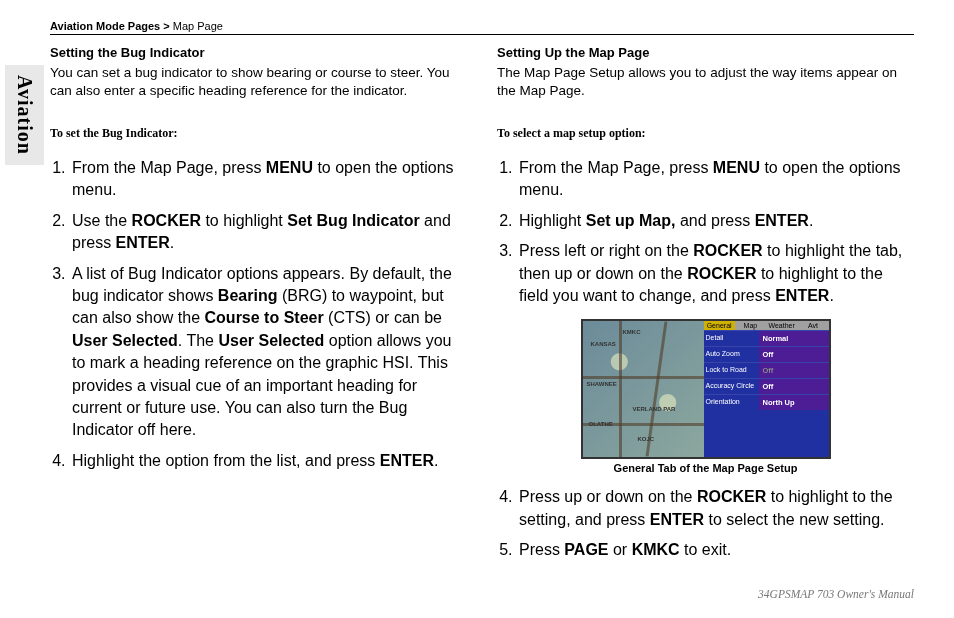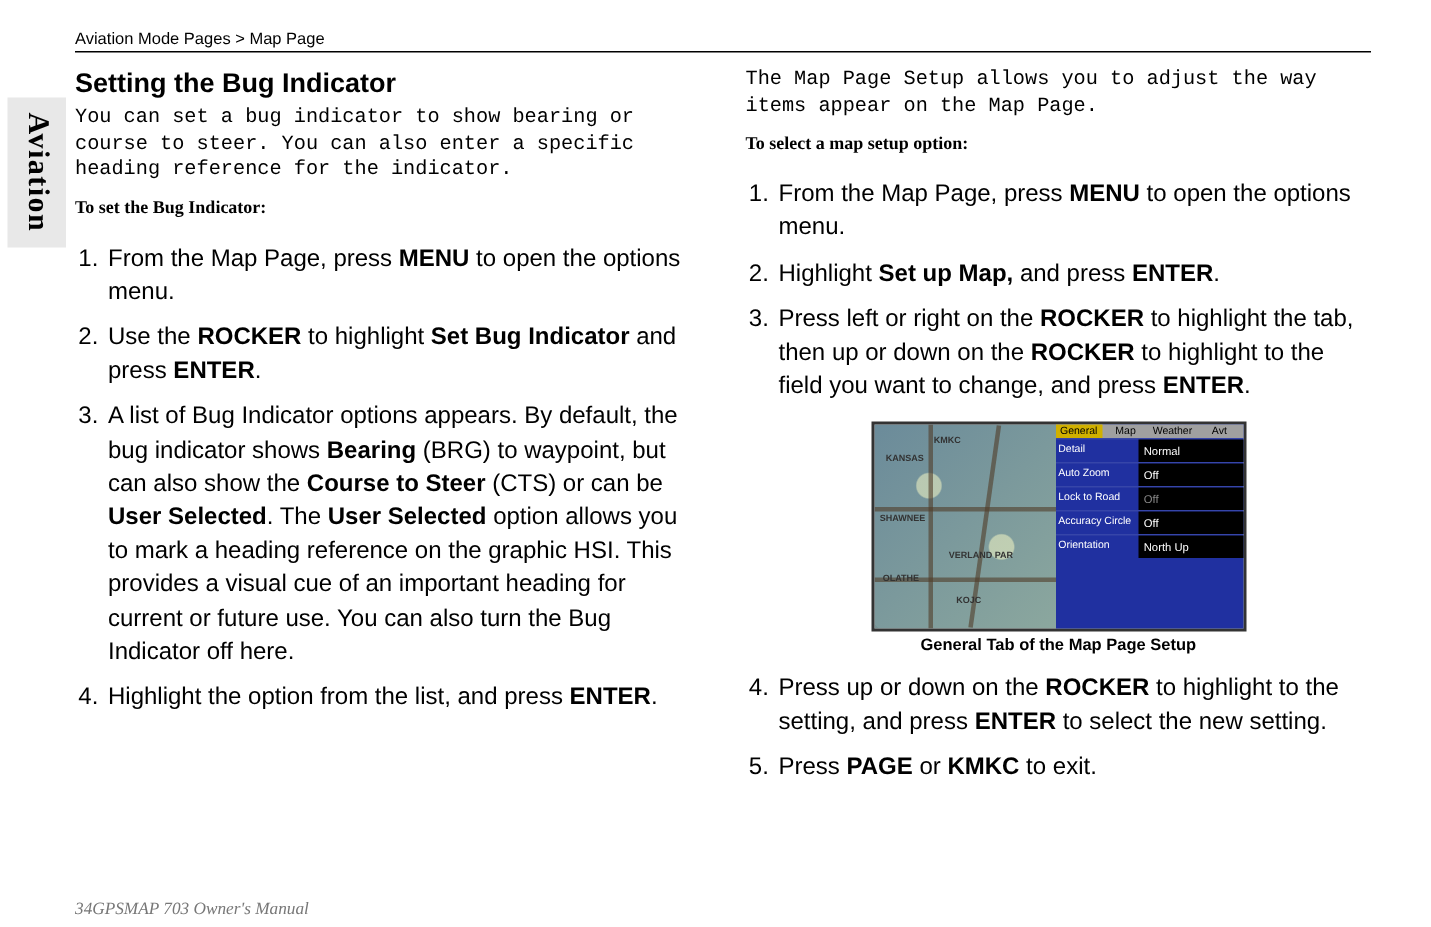--- a/index.html
+++ b/index.html
@@ -1,24 +1,24 @@
 <!DOCTYPE html>
 <html><head>
   <meta charset="utf-8">
   <style>
     * { box-sizing: border-box; margin: 0; padding: 0; }
     body { font-family: "Times New Roman", serif; font-size: 13px; background: #fff; color: #000; width: 954px; height: 618px; position: relative; padding: 20px 40px 20px 50px; }
     .sans { font-family: Arial, Helvetica, sans-serif; }
     .tab-label { position: absolute; left: 5px; top: 65px; background: #e8e8e8; font-family: "Times New Roman", serif; font-weight: bold; font-size: 20px; writing-mode: vertical-rl; text-orientation: mixed; padding: 10px 8px; letter-spacing: 1px; }
     .breadcrumb { font-size: 11px; border-bottom: 1px solid #000; padding-bottom: 2px; margin-bottom: 10px; }
-    .breadcrumb .cat { font-weight: normal; text-align: right; }
+    .breadcrumb .cat { font-weight: bold; text-align: right; }
     .columns { display: flex; gap: 30px; }
     .col { flex: 1; }
-    h2 { font-family: Arial, sans-serif; font-size: 18px; font-weight: bold; margin-bottom: 4px; }
-    .intro { font-family: Liberation Mono, monospace; font-size: 13.5px; margin-bottom: 8px; line-height: 1.3; }
+    h2 { font-family: Arial, sans-serif; font-size: 13px; font-weight: bold; margin-bottom: 4px; }
+    .intro { font-family: Liberation Sans, sans-serif; font-size: 13.5px; margin-bottom: 27px; line-height: 1.3; }
     .subhead { font-family: Liberation Serif, serif; font-size: 12px; font-weight: bold; margin-bottom: 16px; }
     ol.steps { list-style: decimal; padding-left: 20px; font-family: Arial, sans-serif; font-size: 16px; }
     ol.steps li { margin-bottom: 8px; line-height: 1.4; padding-left: 2px; }
     .followup { font-family: "Times New Roman", serif; font-size: 13.5px; margin-top: 8px; line-height: 1.35; }
     .setup-fig { margin: 12px auto; width: 250px; }
     .setup-img { width: 250px; height: 140px; background: linear-gradient(135deg,#6b8b9a,#9bb5a0); position: relative; border: 2px solid #333; display: flex; }
     .map-side { flex: 1; position: relative; overflow: hidden; }
     .map-side::before { content: ""; position: absolute; inset: 0; background:
       radial-gradient(circle at 30% 30%, rgba(255,255,200,0.5) 0 8px, transparent 9px),
       radial-gradient(circle at 70% 60%, rgba(255,255,200,0.5) 0 8px, transparent 9px),
@@ -29,24 +29,24 @@
     .road2 { width: 3px; height: 100%; left: 60%; transform: rotate(8deg); }
     .road3 { width: 100%; height: 3px; top: 40%; }
     .road4 { width: 100%; height: 3px; top: 75%; }
     .map-text { position: absolute; font-family: Arial; font-size: 6px; font-weight: bold; color: #333; }
     .panel-side { width: 125px; background: #2030a0; font-family: Arial; font-size: 8px; }
     .panel-tabs { display: flex; background: #a0a0a0; }
     .panel-tab { flex: 1; text-align: center; padding: 1px 0; font-size: 7px; color: #000; }
     .panel-tab.sel { background: #d0b000; }
     .panel-row { display: flex; border-top: 1px solid rgba(255,255,255,0.1); }
     .panel-key { width: 55px; color: #fff; padding: 3px 2px; font-size: 7px; line-height: 1.1; }
-    .panel-val { flex: 1; background: #000000; color: #fff; padding: 3px 4px; font-weight: normal; font-size: 7.5px; }
+    .panel-val { flex: 1; background: #4c1d95; color: #fff; padding: 3px 4px; font-weight: bold; font-size: 7.5px; }
     .panel-val.dim { color: #888; }
     .caption { font-family: Arial, sans-serif; font-size: 11px; font-weight: bold; text-align: center; margin-top: 3px; }
-    .footer { position: absolute; bottom: 6px; left: 50px; right: 40px; display: flex; justify-content: flex-start; font-style: italic; color: #777; font-size: 11.5px; font-family: "Times New Roman", serif; }
+    .footer { position: absolute; bottom: 18px; left: 50px; right: 40px; display: flex; justify-content: flex-end; font-style: italic; color: #777; font-size: 11.5px; font-family: "Times New Roman", serif; }
     b.k { font-family: Arial, sans-serif; font-weight: bold; }
   </style>
 </head>
 <body>
 
 <div class="tab-label">Aviation</div>
 
 <div class="breadcrumb sans">
   <span class="cat">Aviation Mode Pages &gt;</span><span> Map Page</span>
 </div>
@@ -59,20 +59,21 @@
     <p class="subhead">To set the Bug Indicator:</p>
     <ol class="steps">
       <li>From the Map Page, press <b class="k">MENU</b> to open the options menu.</li>
       <li>Use the <b class="k">ROCKER</b> to highlight <b class="k">Set Bug Indicator</b> and press <b class="k">ENTER</b>.</li>
       <li>A list of Bug Indicator options appears. By default, the bug indicator shows <b class="k">Bearing</b> (BRG) to waypoint, but can also show the <b class="k">Course to Steer</b> (CTS) or can be <b class="k">User Selected</b>. The <b class="k">User Selected</b> option allows you to mark a heading reference on the graphic HSI. This provides a visual cue of an important heading for current or future use. You can also turn the Bug Indicator off here.</li>
       <li>Highlight the option from the list, and press <b class="k">ENTER</b>.</li>
     </ol>
   </div>
 
   <div class="col">
+    <h2>Setting Up the Map Page</h2>
     <p class="intro">The Map Page Setup allows you to adjust the way items appear on the Map Page.</p>
     <p class="subhead">To select a map setup option:</p>
     <ol class="steps">
       <li>From the Map Page, press <b class="k">MENU</b> to open the options menu.</li>
       <li>Highlight <b class="k">Set up Map,</b> and press <b class="k">ENTER</b>.</li>
       <li>Press left or right on the <b class="k">ROCKER</b> to highlight the tab, then up or down on the <b class="k">ROCKER</b> to highlight to the field you want to change, and press <b class="k">ENTER</b>.</li>
     </ol>
 
     <div class="setup-fig">
       <div class="setup-img">

